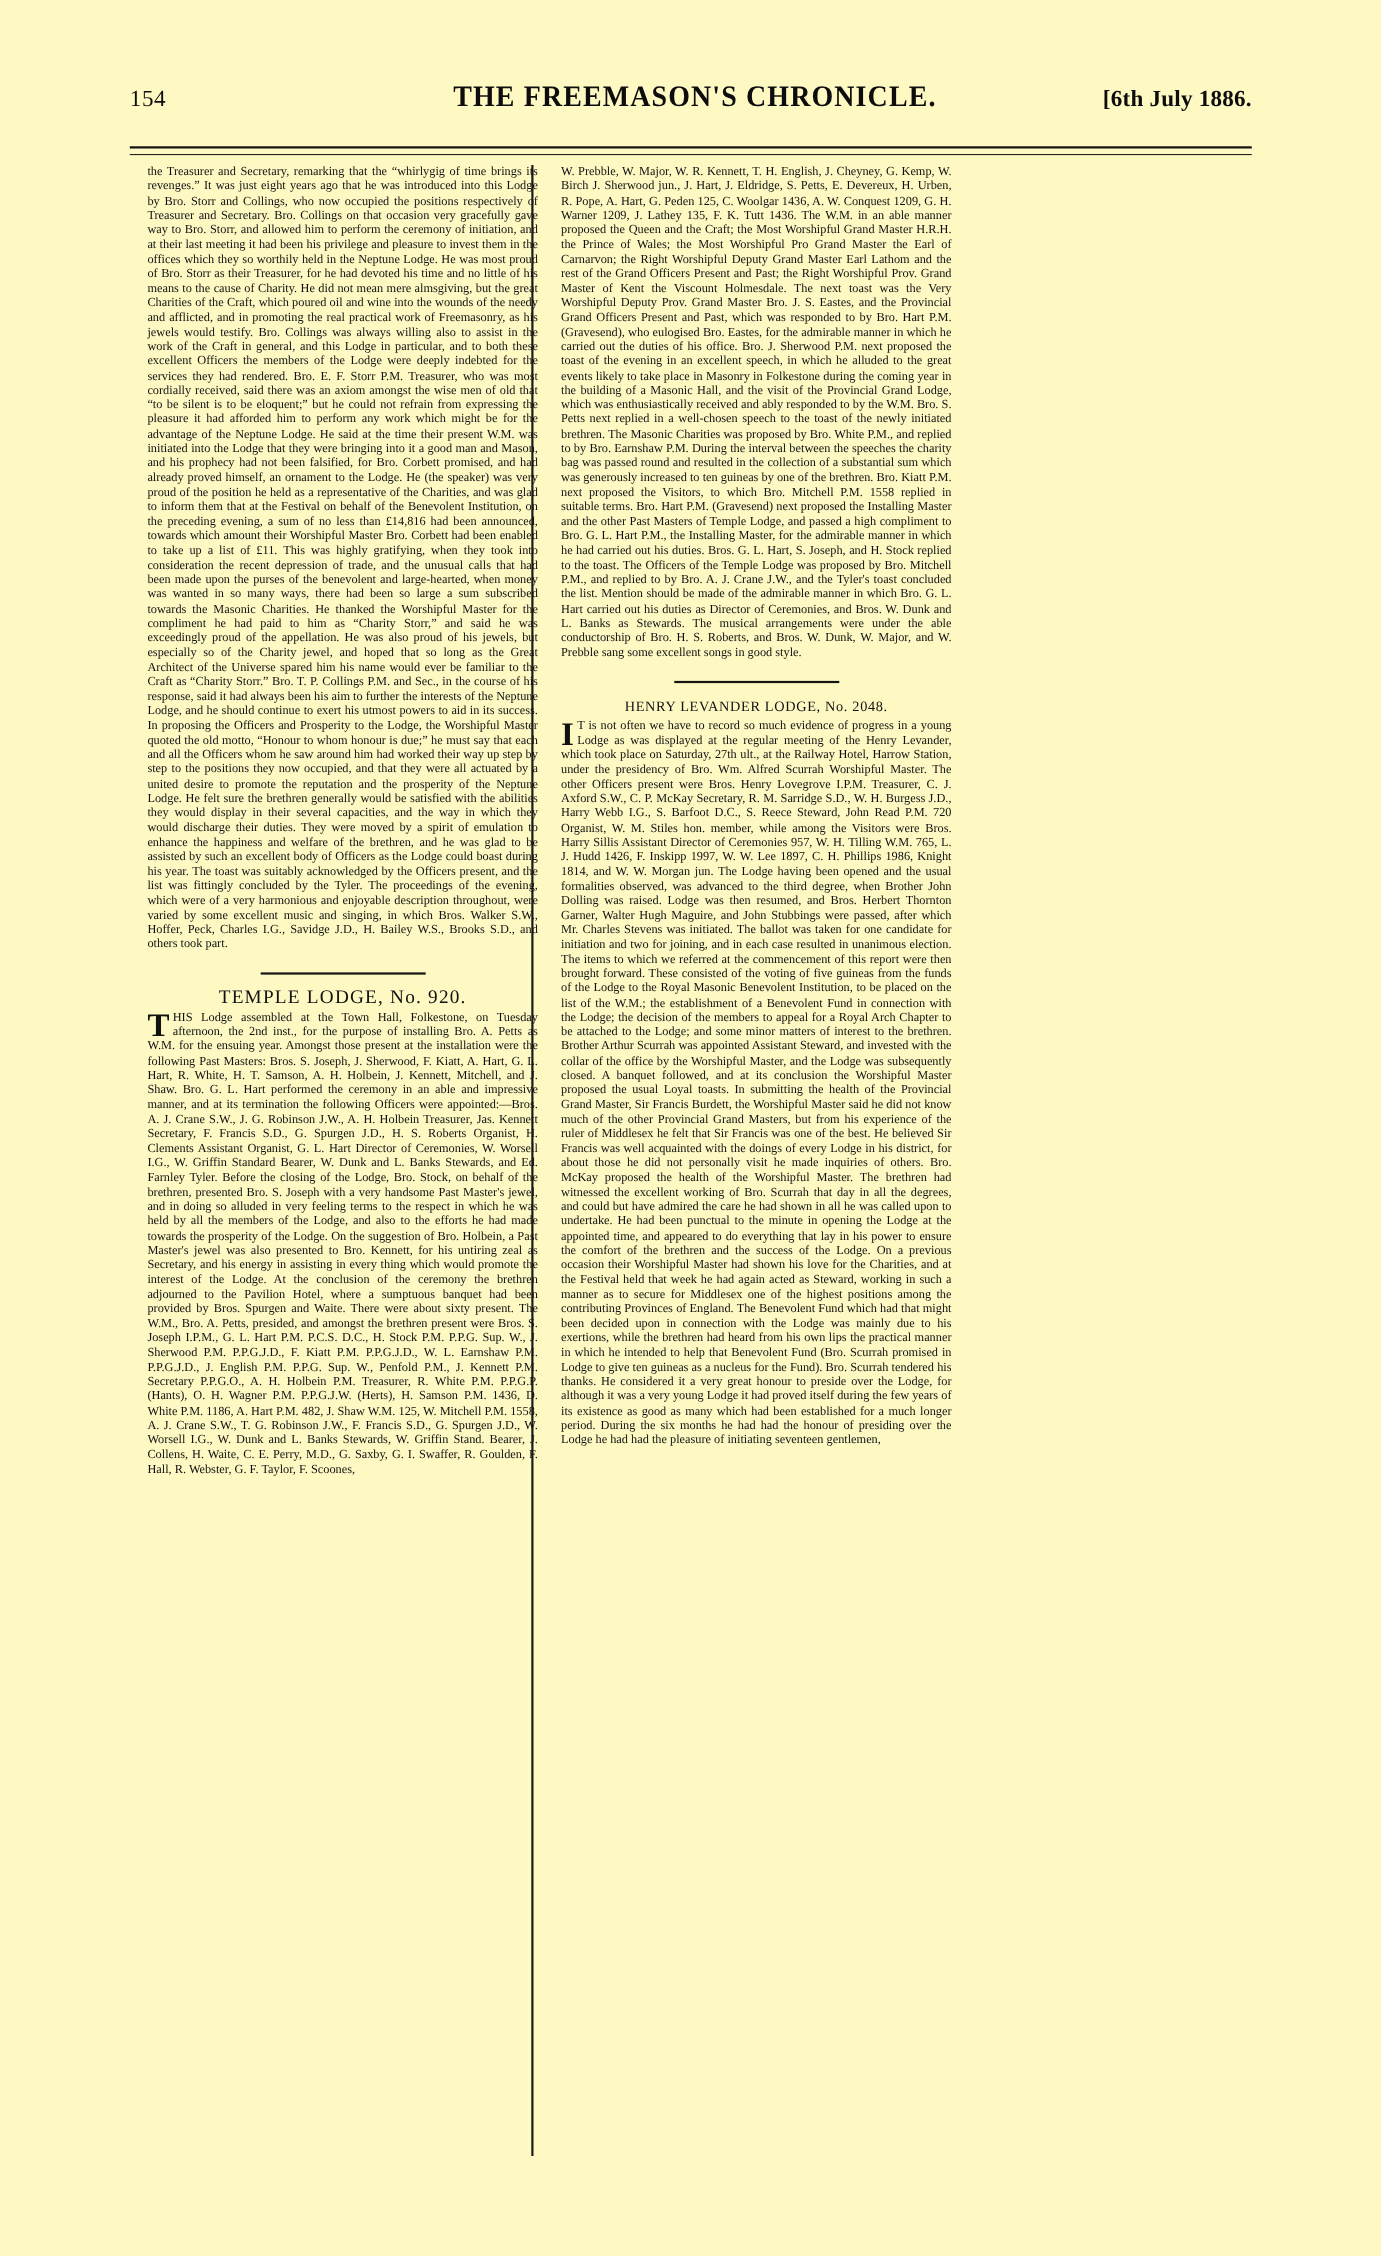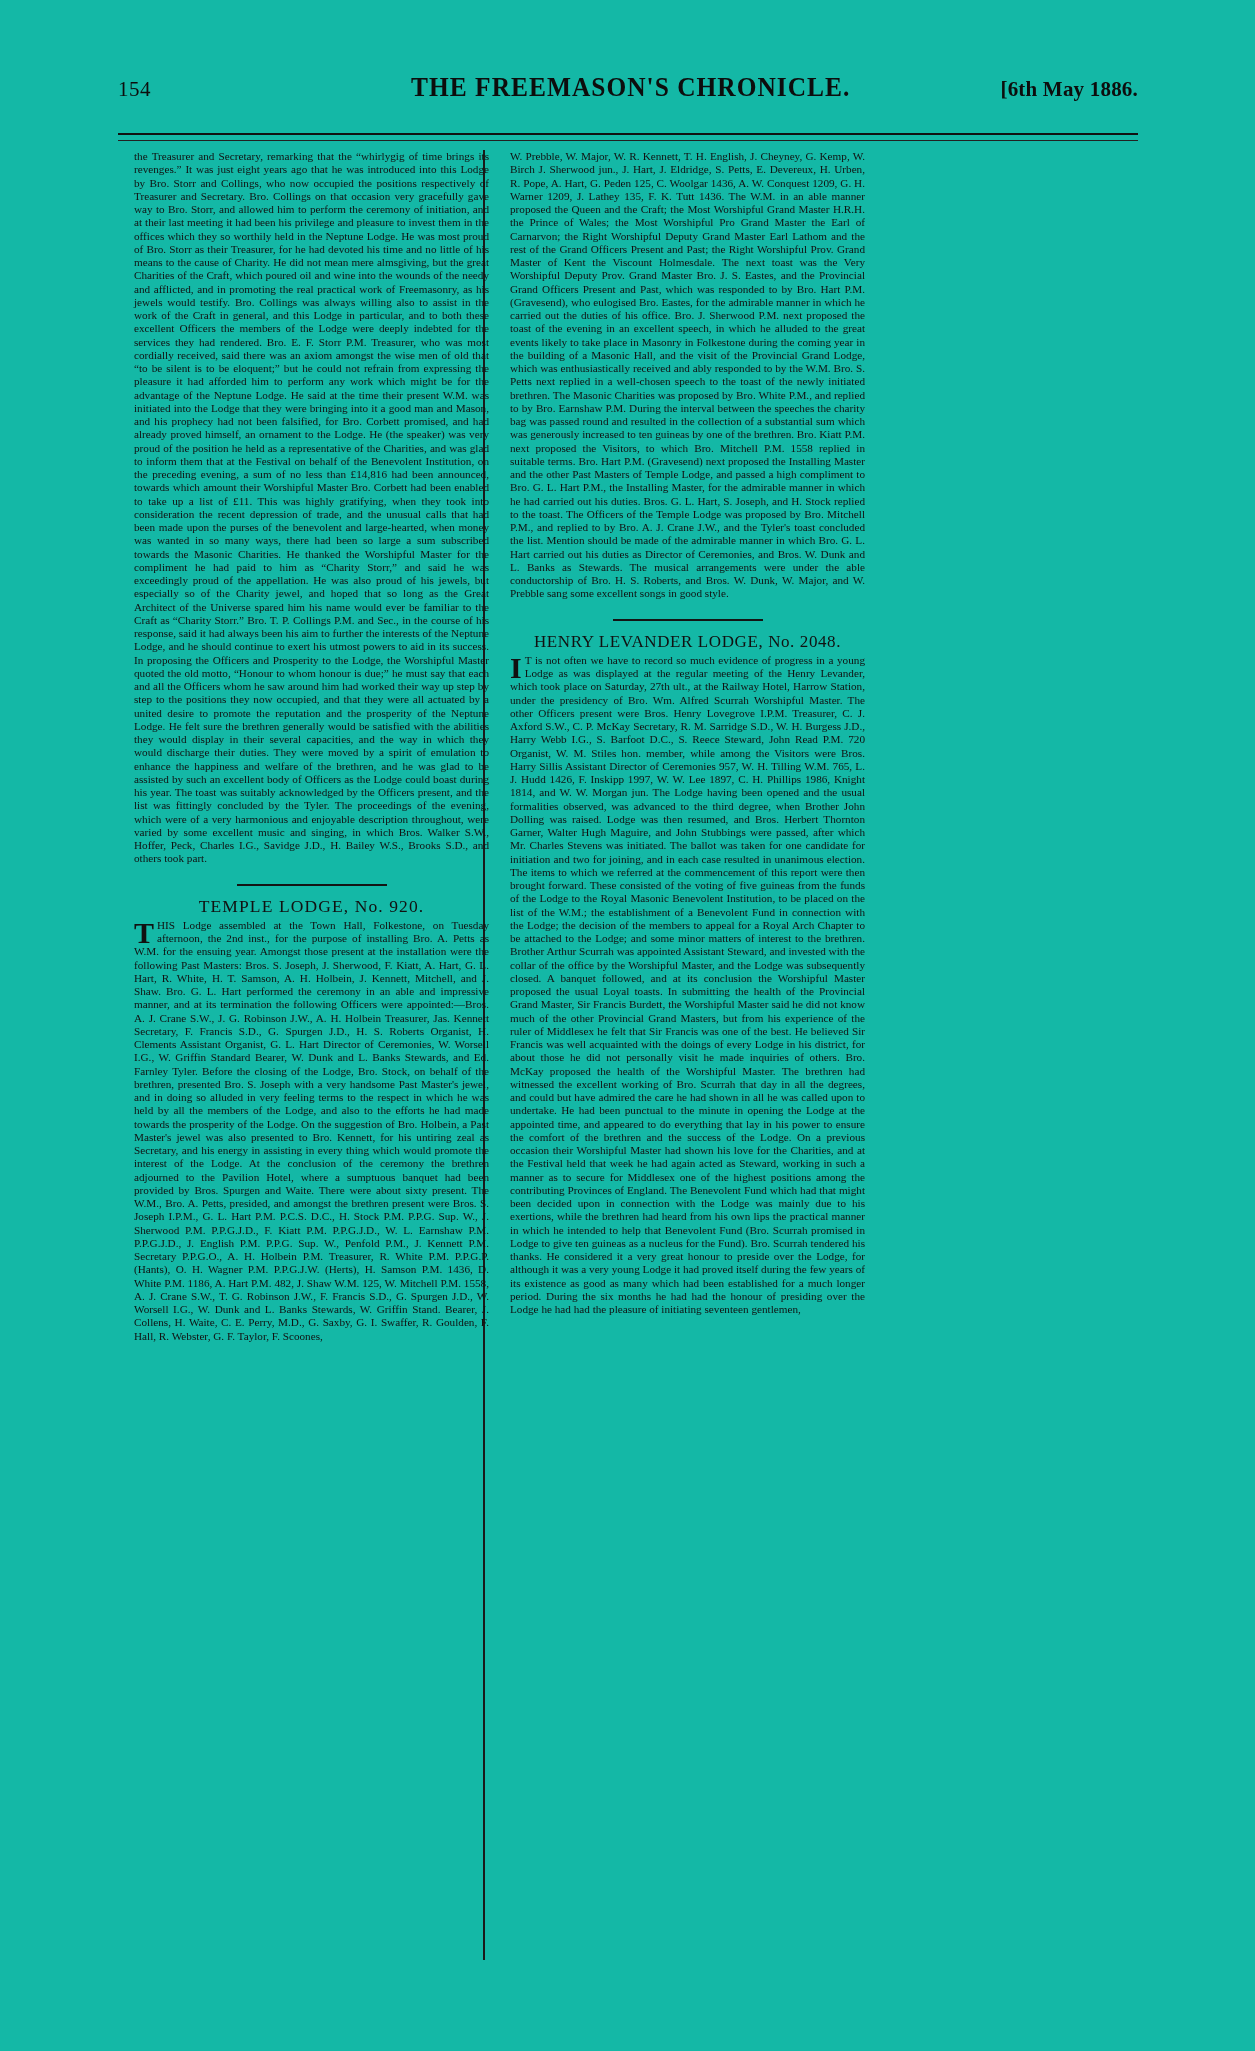--- a/index.html
+++ b/index.html
@@ -15,21 +15,21 @@
     color: #0d0d0d;
     position: relative;
     overflow: hidden;
   }
 
   .page {
     position: absolute;
     left: 0; top: 0;
     width: 1255px;
     height: 2051px;
-    background: #14b8a6;
+    background: #fef9c3;
   }
 
   
   .masthead {
     position: absolute;
     left: 118px;
     top: 72px;
     width: 1020px;
     height: 40px;
     display: flex;
@@ -118,41 +118,41 @@
   }
   .sec-heading {
     text-align: center;
     font-size: 17.5px;
     letter-spacing: 1.1px;
     font-weight: 400;
     margin: 0 0 6px 0;
     font-family: "Liberation Serif", serif;
     white-space: nowrap;
   }
-  .sec-heading.tight { letter-spacing: 0.6px; font-size: 17px; }
+  .sec-heading.tight { letter-spacing: 0.6px; font-size: 13px; }
 
   
   .dropcap-para::first-letter {
     float: left;
     font-size: 30px;
     line-height: 24px;
     padding: 2px 3px 0 0;
     font-weight: 700;
     font-family: "Liberation Serif", serif;
   }
 </style>
 </head>
 <body>
 
 <div class="page">
 
   <div class="masthead">
     <span class="folio">154</span>
     <span class="masthead-title">THE FREEMASON'S CHRONICLE.</span>
-    <span class="issue-date">[6th May 1886.</span>
+    <span class="issue-date">[6th July 1886.</span>
   </div>
 
   <div class="head-rule-thick"></div>
   <div class="head-rule-thin"></div>
 
   <div class="col-divider"></div>
 
   <div class="column left">
 
     <p>the Treasurer and Secretary, remarking that the “whirlygig of time brings its revenges.” It was just eight years ago that he was introduced into this Lodge by Bro. Storr and Collings, who now occupied the positions respectively of Treasurer and Secretary. Bro. Collings on that occasion very gracefully gave way to Bro. Storr, and allowed him to perform the ceremony of initiation, and at their last meeting it had been his privilege and pleasure to invest them in the offices which they so worthily held in the Neptune Lodge. He was most proud of Bro. Storr as their Treasurer, for he had devoted his time and no little of his means to the cause of Charity. He did not mean mere almsgiving, but the great Charities of the Craft, which poured oil and wine into the wounds of the needy and afflicted, and in promoting the real practical work of Freemasonry, as his jewels would testify. Bro. Collings was always willing also to assist in the work of the Craft in general, and this Lodge in particular, and to both these excellent Officers the members of the Lodge were deeply indebted for the services they had rendered. Bro. E. F. Storr P.M. Treasurer, who was most cordially received, said there was an axiom amongst the wise men of old that “to be silent is to be eloquent;” but he could not refrain from expressing the pleasure it had afforded him to perform any work which might be for the advantage of the Neptune Lodge. He said at the time their present W.M. was initiated into the Lodge that they were bringing into it a good man and Mason, and his prophecy had not been falsified, for Bro. Corbett promised, and had already proved himself, an ornament to the Lodge. He (the speaker) was very proud of the position he held as a representative of the Charities, and was glad to inform them that at the Festival on behalf of the Benevolent Institution, on the preceding evening, a sum of no less than £14,816 had been announced, towards which amount their Worshipful Master Bro. Corbett had been enabled to take up a list of £11. This was highly gratifying, when they took into consideration the recent depression of trade, and the unusual calls that had been made upon the purses of the benevolent and large-hearted, when money was wanted in so many ways, there had been so large a sum subscribed towards the Masonic Charities. He thanked the Worshipful Master for the compliment he had paid to him as “Charity Storr,” and said he was exceedingly proud of the appellation. He was also proud of his jewels, but especially so of the Charity jewel, and hoped that so long as the Great Architect of the Universe spared him his name would ever be familiar to the Craft as “Charity Storr.” Bro. T. P. Collings P.M. and Sec., in the course of his response, said it had always been his aim to further the interests of the Neptune Lodge, and he should continue to exert his utmost powers to aid in its success. In proposing the Officers and Prosperity to the Lodge, the Worshipful Master quoted the old motto, “Honour to whom honour is due;” he must say that each and all the Officers whom he saw around him had worked their way up step by step to the positions they now occupied, and that they were all actuated by a united desire to promote the reputation and the prosperity of the Neptune Lodge. He felt sure the brethren generally would be satisfied with the abilities they would display in their several capacities, and the way in which they would discharge their duties. They were moved by a spirit of emulation to enhance the happiness and welfare of the brethren, and he was glad to be assisted by such an excellent body of Officers as the Lodge could boast during his year. The toast was suitably acknowledged by the Officers present, and the list was fittingly concluded by the Tyler. The proceedings of the evening, which were of a very harmonious and enjoyable description throughout, were varied by some excellent music and singing, in which Bros. Walker S.W., Hoffer, Peck, Charles I.G., Savidge J.D., H. Bailey W.S., Brooks S.D., and others took part.</p>

